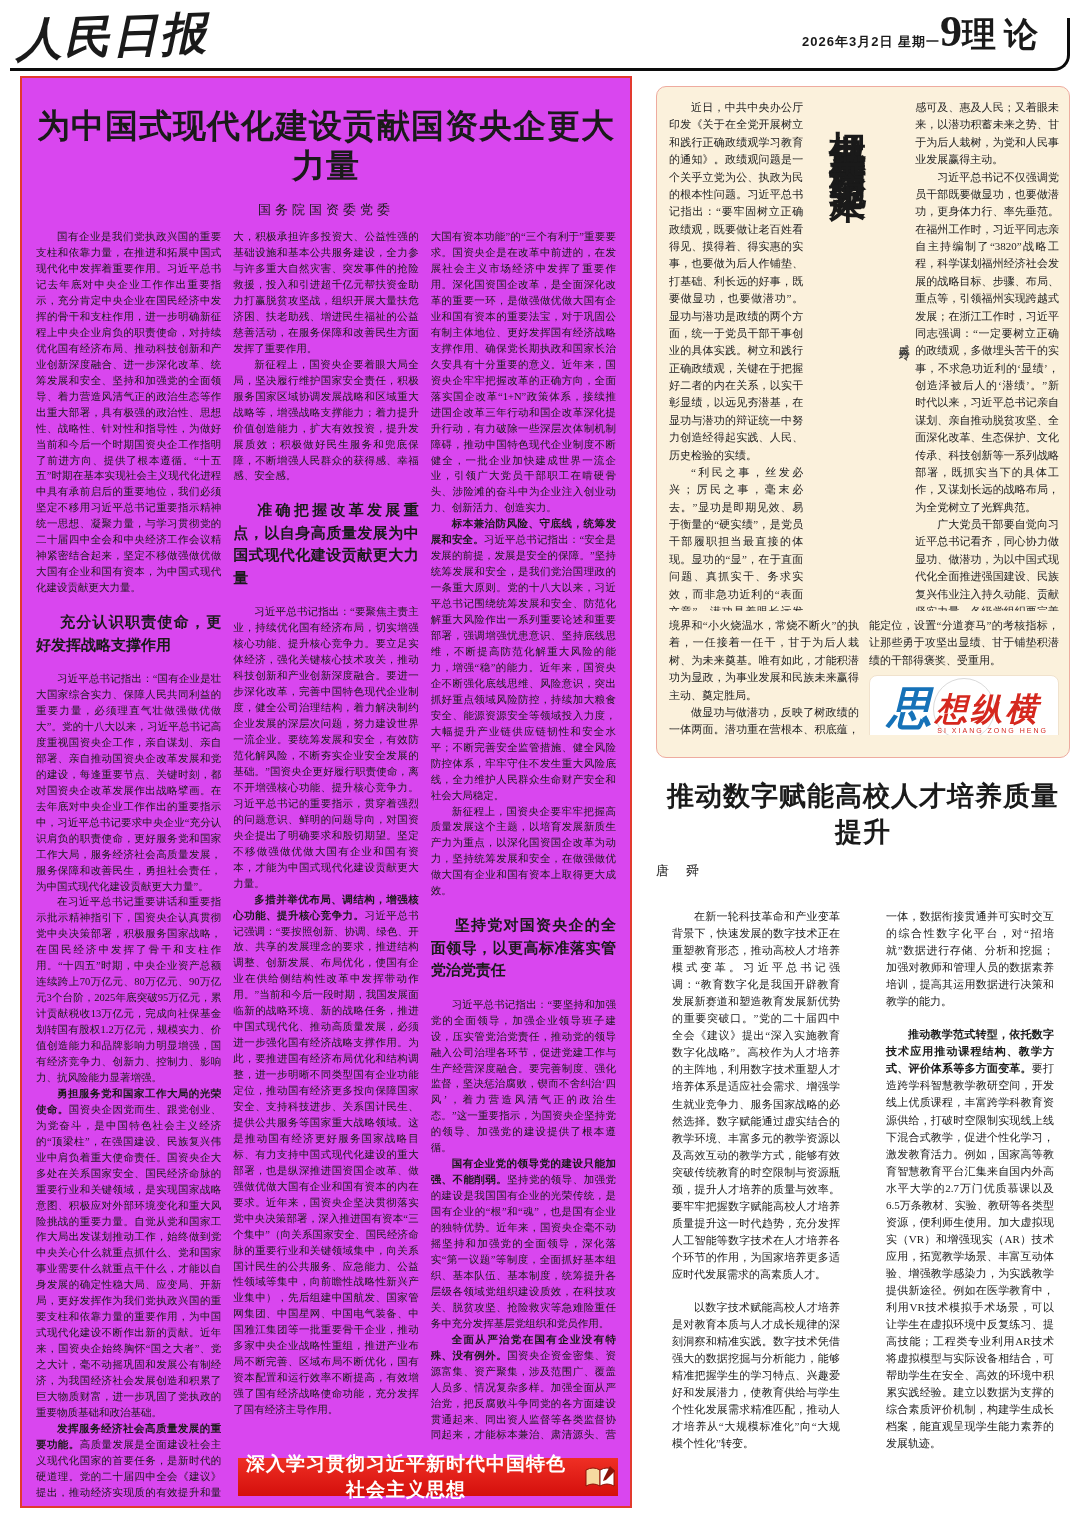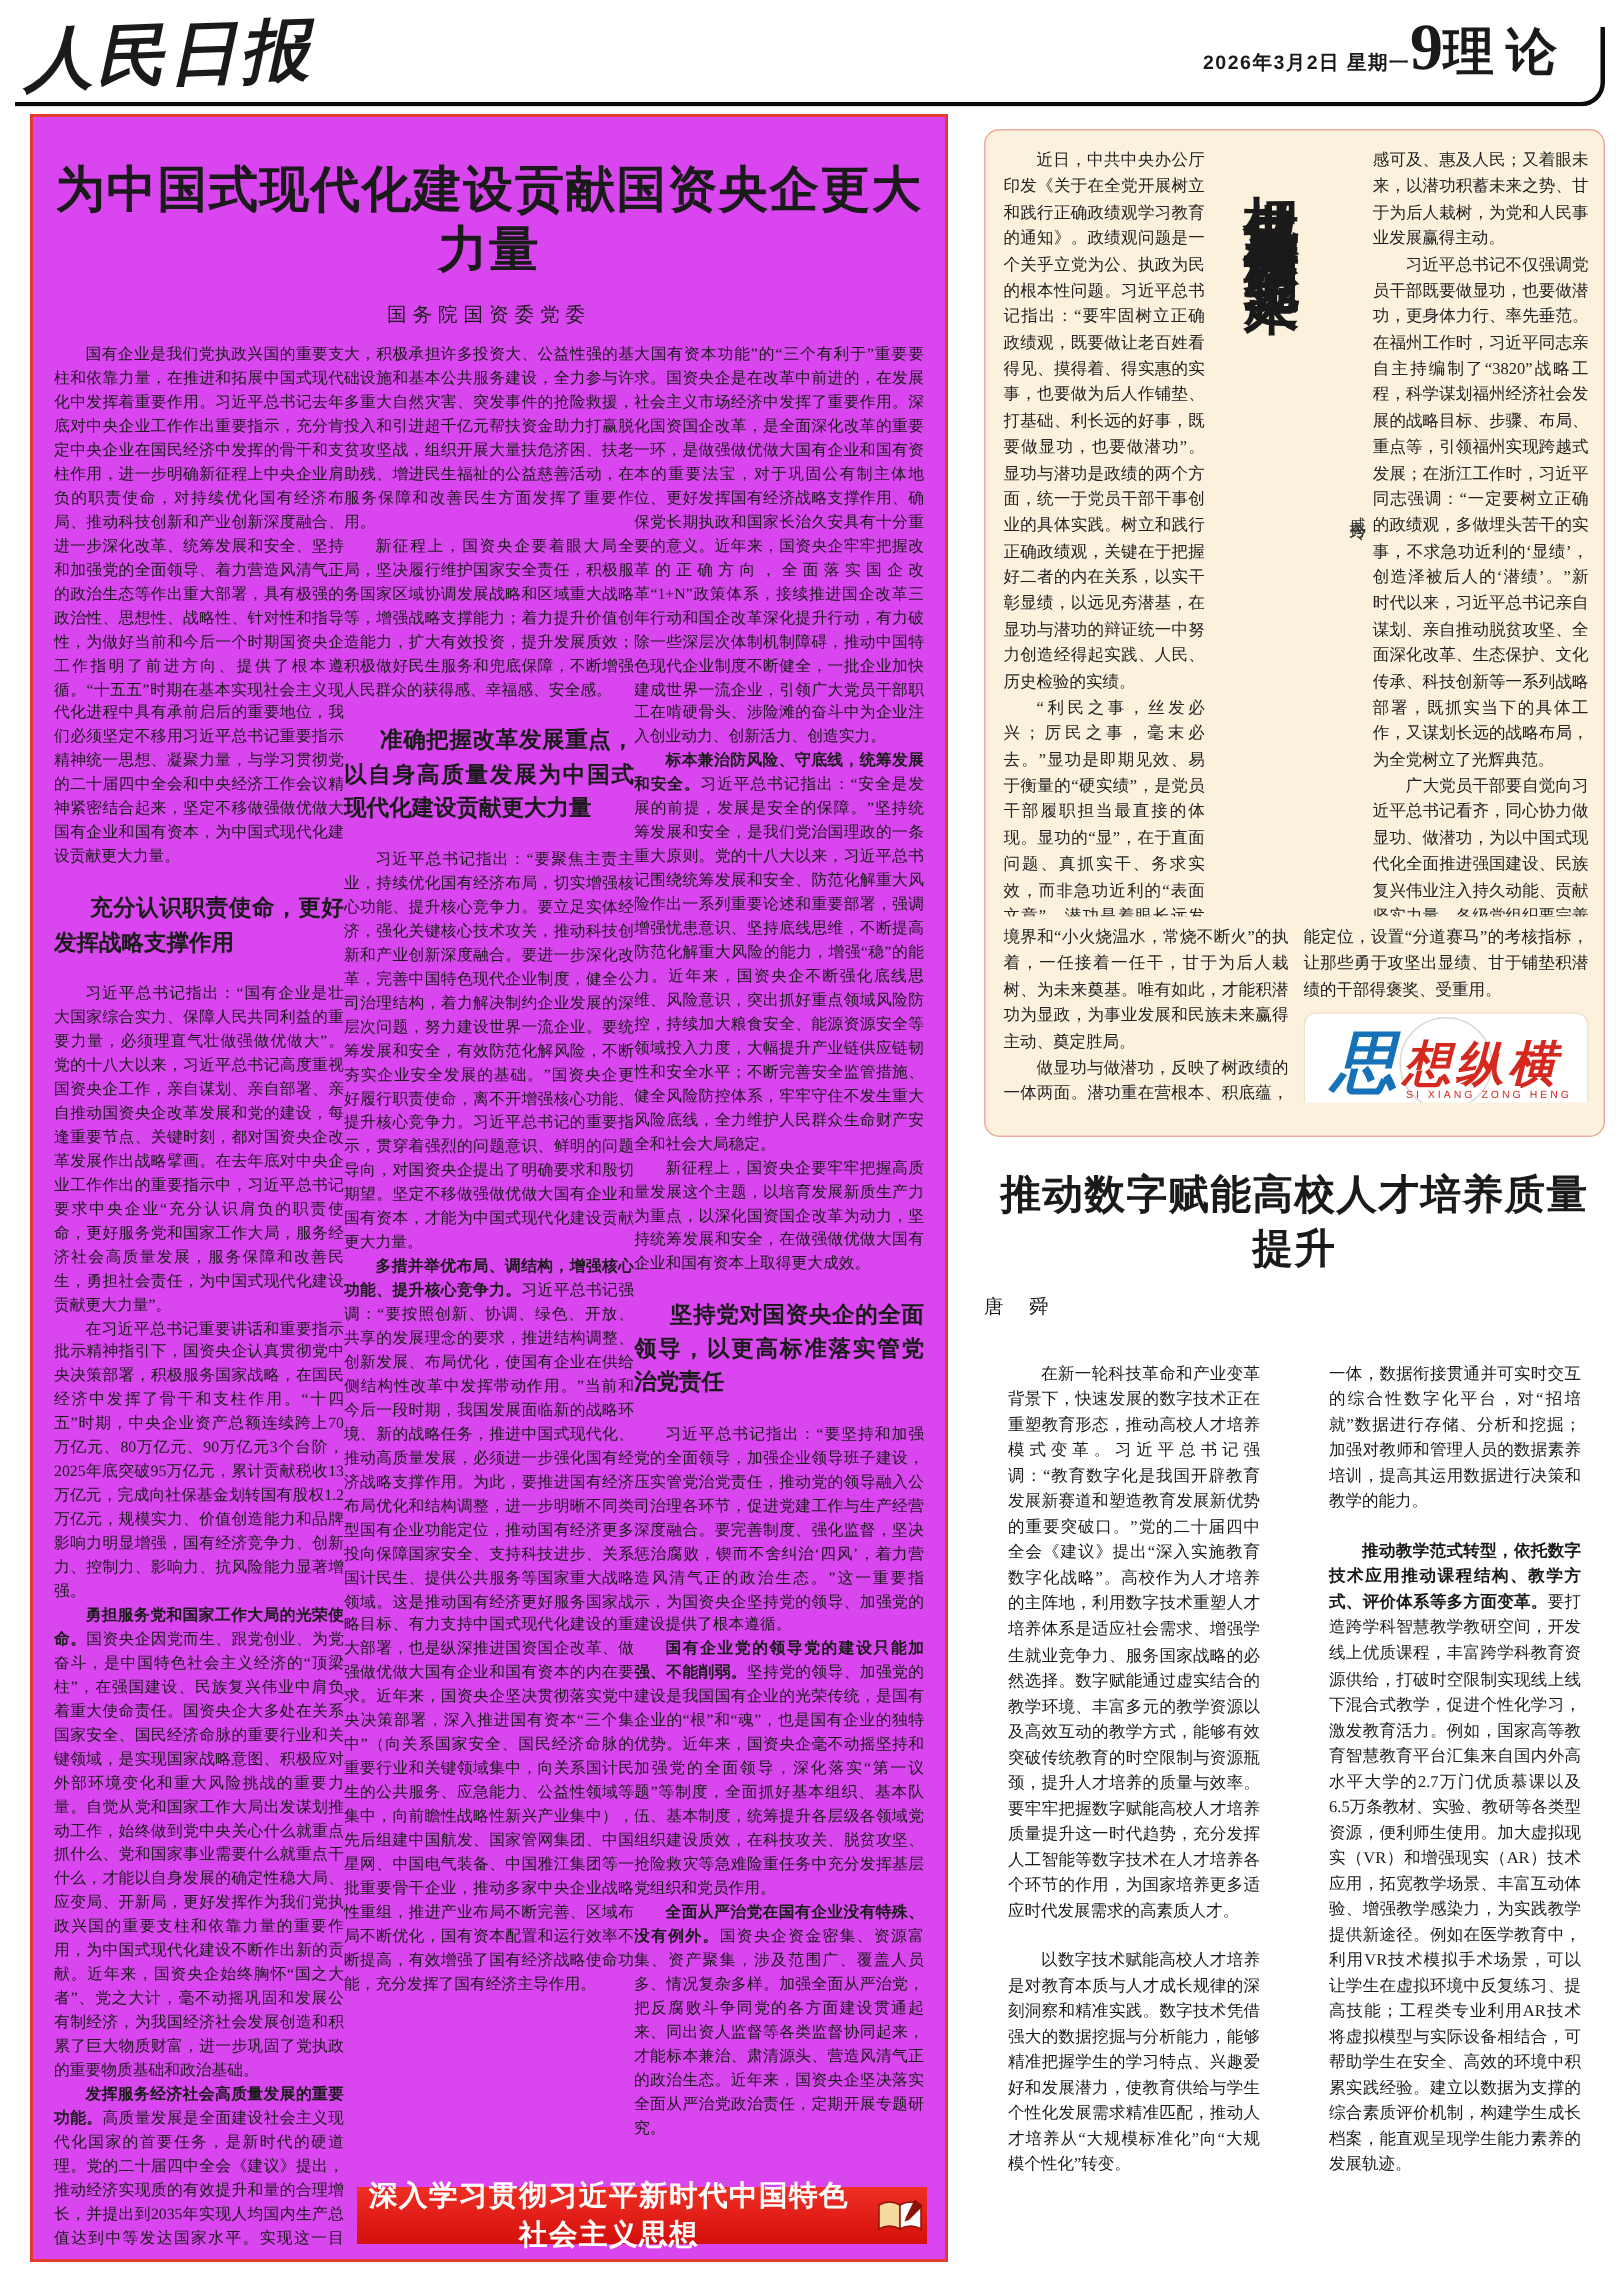--- a/index.html
+++ b/index.html
@@ -13,21 +13,21 @@
   .hdr-right{position:absolute;right:34px;top:10px;display:flex;align-items:baseline;}
   .hdr-date{font-family:"Liberation Sans",sans-serif;font-size:13px;font-weight:700;letter-spacing:1px;}
   .hdr-num{font-family:"Liberation Serif",serif;font-size:44px;font-weight:700;line-height:1;}
   .hdr-sec{font-family:"Liberation Sans",sans-serif;font-size:34px;font-weight:900;letter-spacing:8px;line-height:1;}
   
   .main-article{position:absolute;left:20px;top:76px;width:612px;height:1432px;box-sizing:border-box;
                 border:2.5px solid #e23a2e;padding:10px 14px;background:#d946ef;}
   .main-article h1{margin:18px 0 0;text-align:center;font-family:"Liberation Sans",sans-serif;
                    font-size:33px;font-weight:900;letter-spacing:1px;line-height:1.2;}
   .byline{text-align:center;font-size:13px;margin:16px 0 10px;letter-spacing:4px;}
-  .cols{display:flex;margin-top:8px;}
+  .cols{display:flex;gap:12px;margin-top:8px;}
   .mcol{flex:1;height:1268px;overflow:hidden;font-size:10.5px;line-height:1.52;text-align:justify;}
   .mcol.c2,.mcol.c3{height:1212px;}
   .mcol p{margin:0;text-indent:2em;}
   .mcol p.noind,.kcol p.noind,.kcol2 p.noind,.ecol p.noind{text-indent:0;}
   .mcol b,.ecol b{font-family:"Liberation Sans",sans-serif;}
   .sub{font-family:"Liberation Sans",sans-serif;font-weight:700;font-size:15px;line-height:1.5;
        margin:15px 0;text-indent:1.6em;text-align:justify;}
   .banner{position:absolute;left:216px;right:12px;bottom:10px;height:38px;background:linear-gradient(#ef2f24,#d40f0c);
           display:flex;align-items:center;justify-content:center;gap:10px;}
   .banner span{color:#fff;font-family:"Liberation Sans",sans-serif;font-weight:900;font-size:19px;letter-spacing:1px;text-align:center;}

